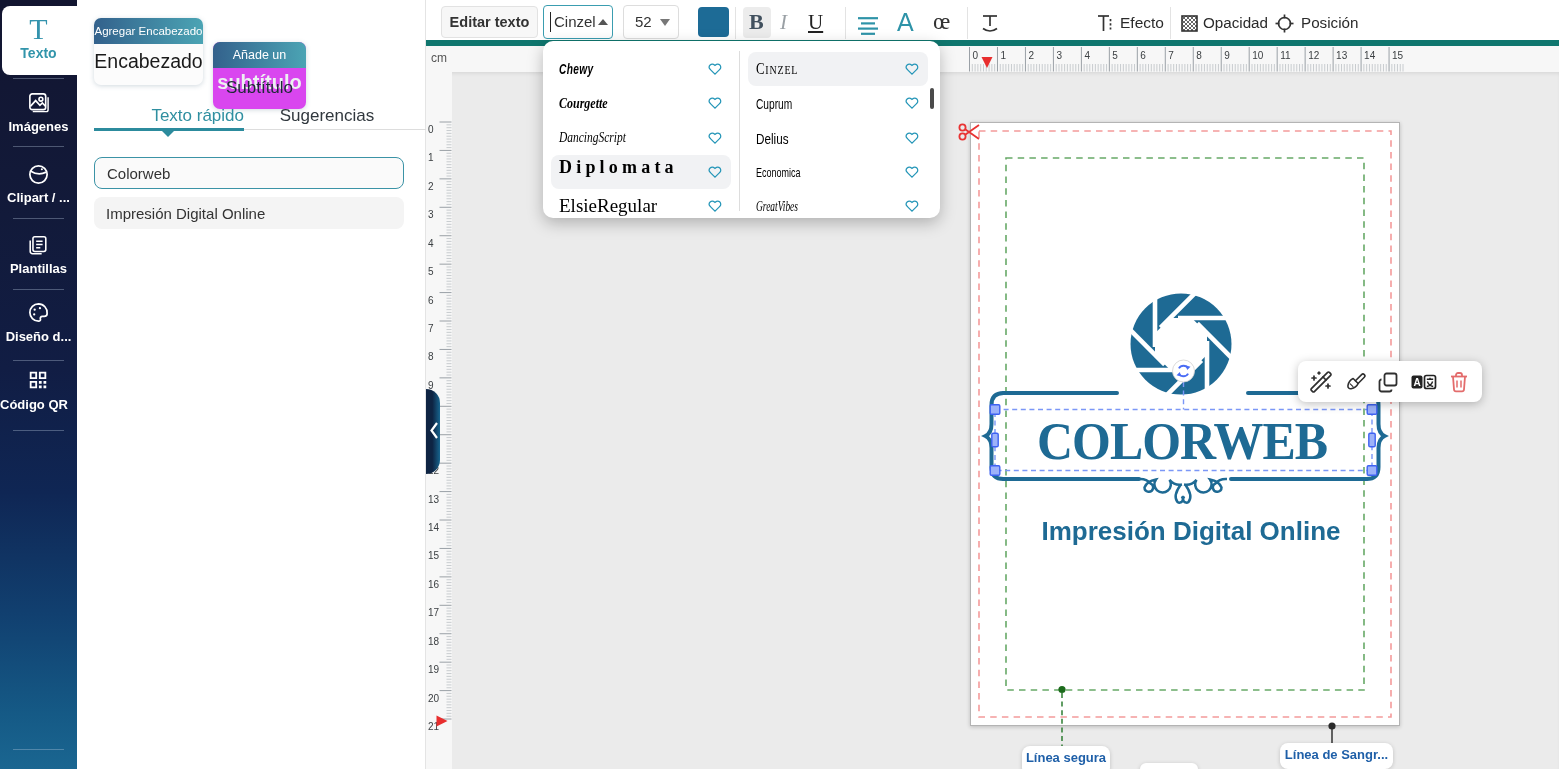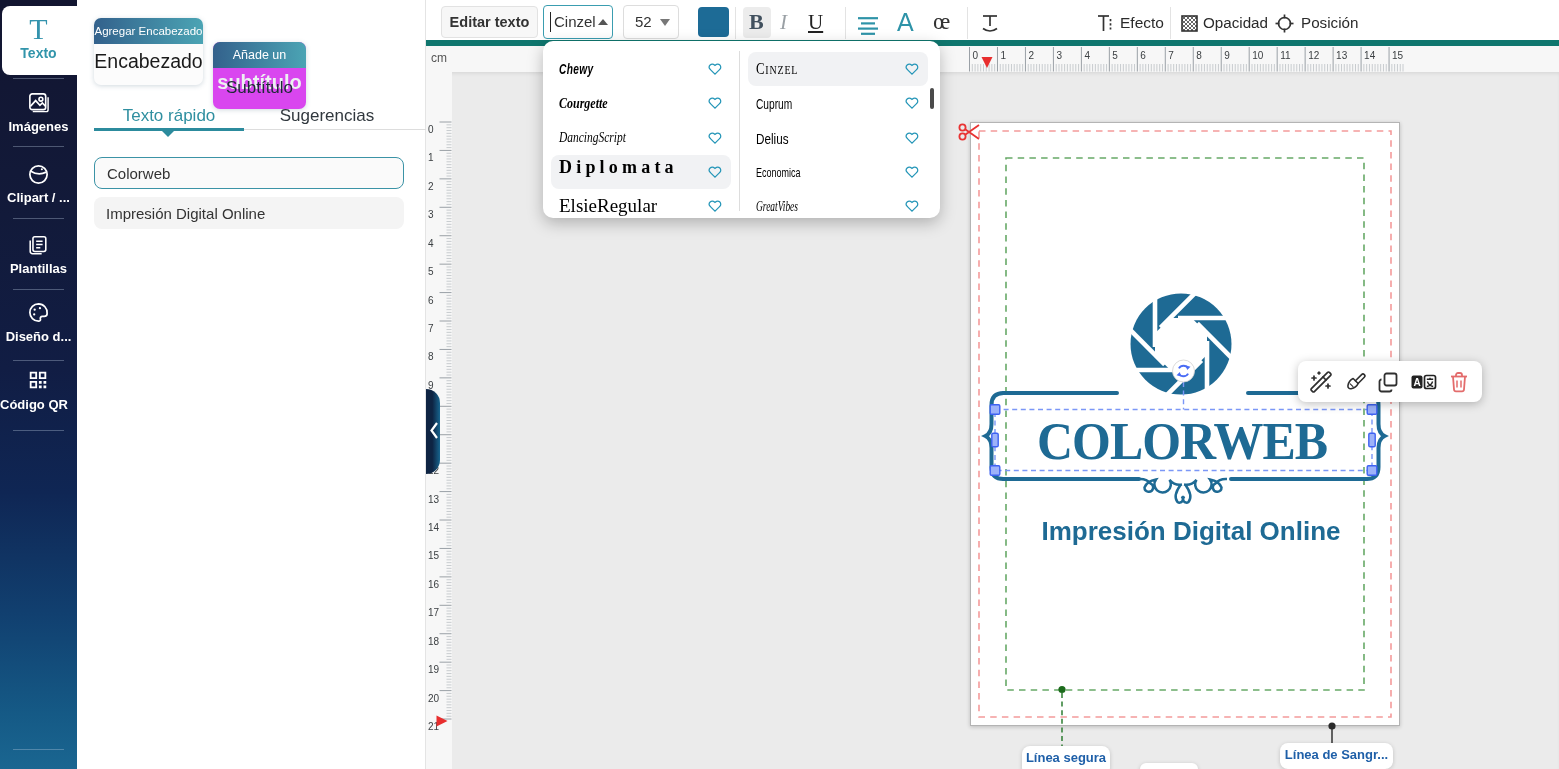--- a/index.html
+++ b/index.html
@@ -54,21 +54,21 @@
           <div style="position:absolute;left:0;top:6px;width:100%;text-align:center;font-size:19.5px;color:#1a1a1a;white-space:nowrap;">Encabezado</div>
         </div>
       </div>
       <div class="abs" style="left:136px;top:18px;width:93px;height:67px;background:#d946ef;border-radius:7px;box-shadow:0 1px 5px rgba(90,120,140,0.28);overflow:hidden;margin-top:24px;">
         <div style="height:26px;background:linear-gradient(90deg,#33618c,#4ba4b4);color:#fff;font-size:12.5px;display:flex;align-items:center;justify-content:center;white-space:nowrap;">Añade un</div>
         <div style="position:relative;height:41px;">
           <div style="position:absolute;left:0;top:3px;width:100%;text-align:center;font-size:20px;color:#edf0f2;font-weight:bold;">subtítulo</div>
           <div style="position:absolute;left:0;top:10px;width:100%;text-align:center;font-size:17px;color:#1d2a36;">Subtítulo</div>
         </div>
       </div>
-      <div class="abs" style="left:17px;top:106px;width:150px;text-align:center;font-size:17px;color:#2f8fa0;">Texto rápido</div>
+      <div class="abs" style="left:17px;top:106px;width:150px;text-align:right;font-size:17px;color:#2f8fa0;">Texto rápido</div>
       <div class="abs" style="left:170px;top:106px;width:160px;text-align:center;font-size:17px;color:#31383e;">Sugerencias</div>
       <div class="abs" style="left:17px;top:128px;width:150px;height:3px;background:#2c8b9d;"></div>
       <div class="abs" style="left:167px;top:129px;width:240px;height:1px;background:#ddd;"></div>
       <div class="abs" style="left:85px;top:131px;width:0;height:0;border-left:6px solid transparent;border-right:6px solid transparent;border-top:6px solid #2c8b9d;"></div>
       <div class="abs" style="left:17px;top:157px;width:310px;height:32px;background:#fafafa;border:1.6px solid #3b93a6;border-radius:8px;display:flex;align-items:center;padding-left:12px;font-size:15px;color:#333;">Colorweb</div>
       <div class="abs" style="left:17px;top:197px;width:310px;height:32px;background:#f4f4f4;border-radius:8px;display:flex;align-items:center;padding-left:12px;font-size:15px;color:#333;">Impresión Digital Online</div>
     </div>
     <div class="abs" style="left:426px;top:0;width:1133px;height:46px;background:#fff;border-bottom:6px solid #0f766e;">
       <div class="abs" style="left:15px;top:6px;width:97px;height:32px;background:#f7f7f7;border:1px solid #e2e2e2;border-radius:4px;display:flex;align-items:center;justify-content:center;font-size:14.5px;font-weight:bold;color:#333;">Editar texto</div>
       <div class="abs" style="left:117px;top:5px;width:70px;height:34px;background:#fff;border:1.6px solid #3a9db0;border-radius:4px;"></div>

